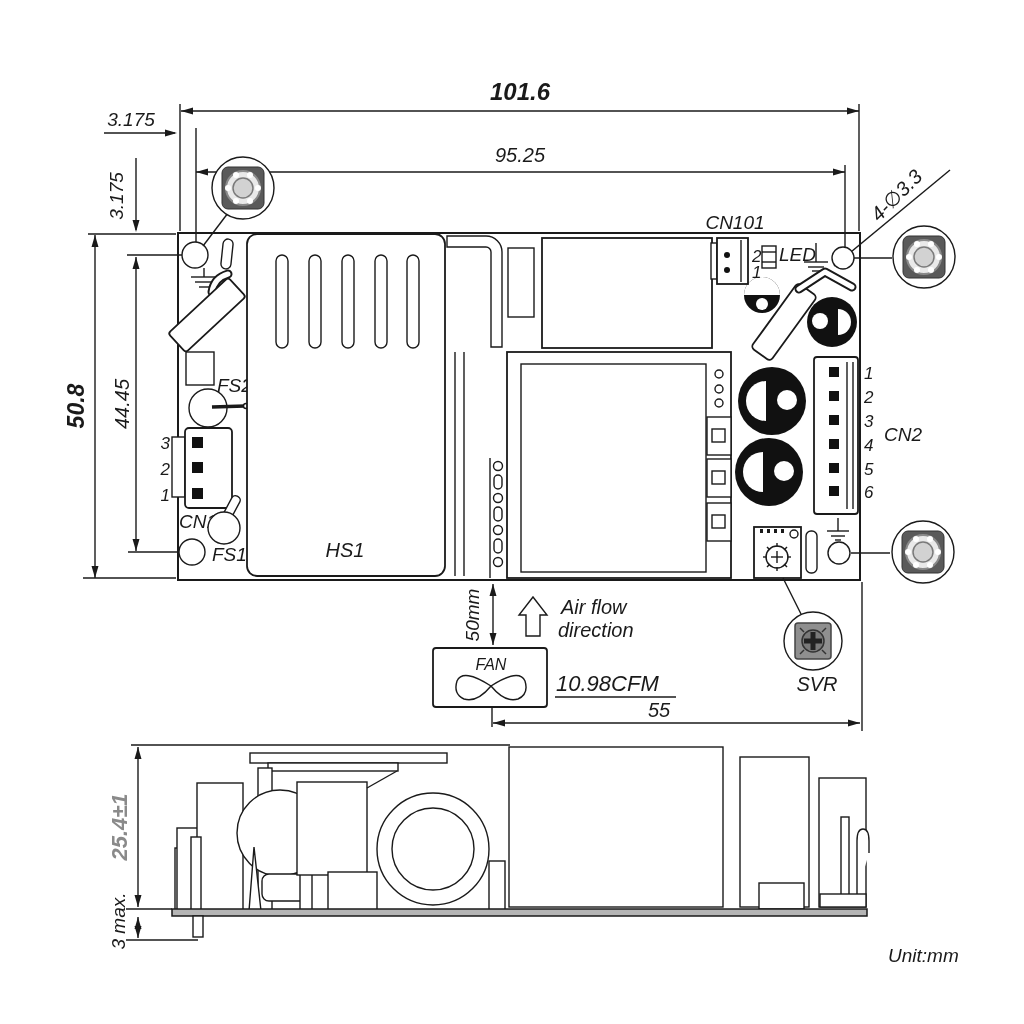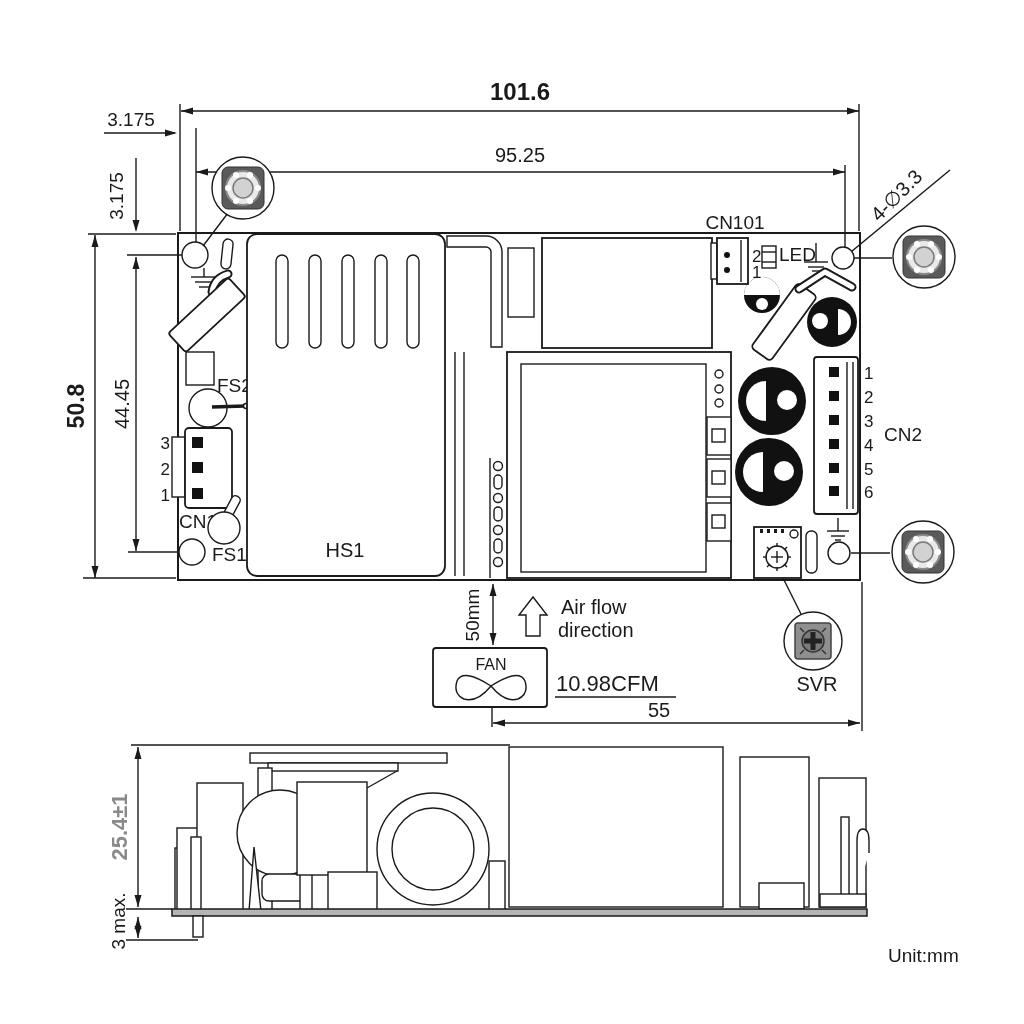--- a/index.html
+++ b/index.html
@@ -1,16 +1,16 @@
 <!DOCTYPE html>
 <html><head>
 <meta charset="utf-8">
 <style>
   html,body{margin:0;padding:0;background:#ffffff;}
-  .page{width:1024px;height:1024px;background:#ffffff;position:relative;}
+  .page{width:1024px;height:1024px;background:#ffffff;position:relative;font-style:italic;}
   svg{display:block;}
   text{font-family:"Liberation Sans","DejaVu Sans",sans-serif;fill:#1a1a1a;}
   .dim{font-size:19px;}
   .dim-md{font-size:20px;}
   .dim-lg{font-size:24px;font-weight:bold;}
   .dim-lg2{font-size:23px;font-weight:bold;}
   .dim-gray{font-size:22px;font-weight:bold;fill:#8a8a8a;}
   .lbl{font-size:19px;}
   .lbl-sm{font-size:16px;}
   .lbl-pin{font-size:17px;}

